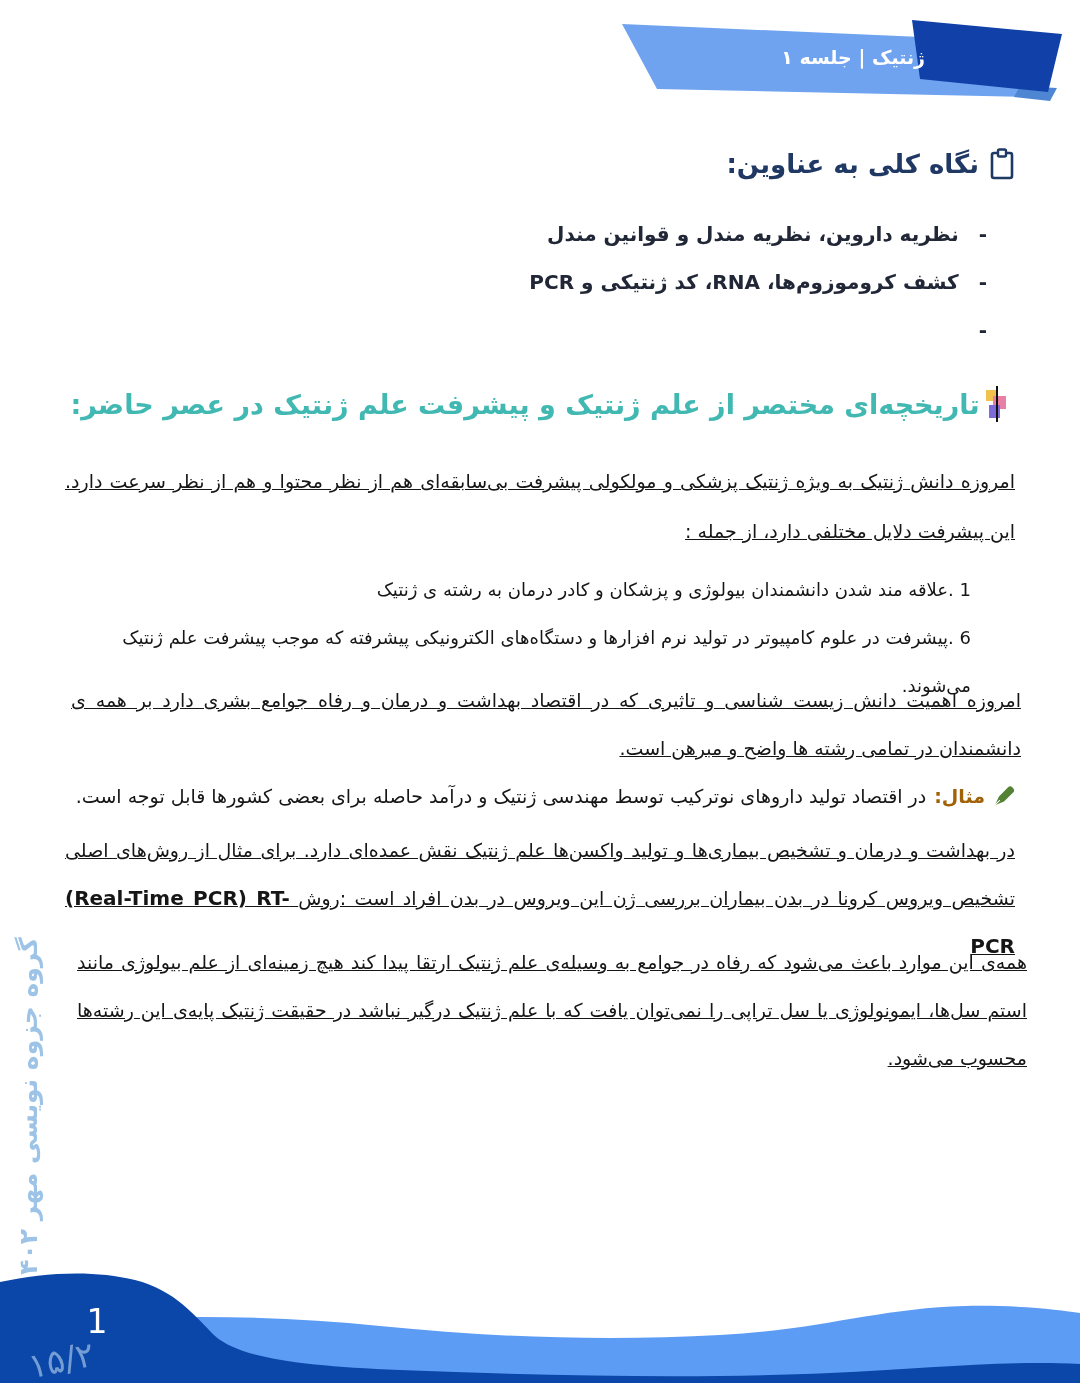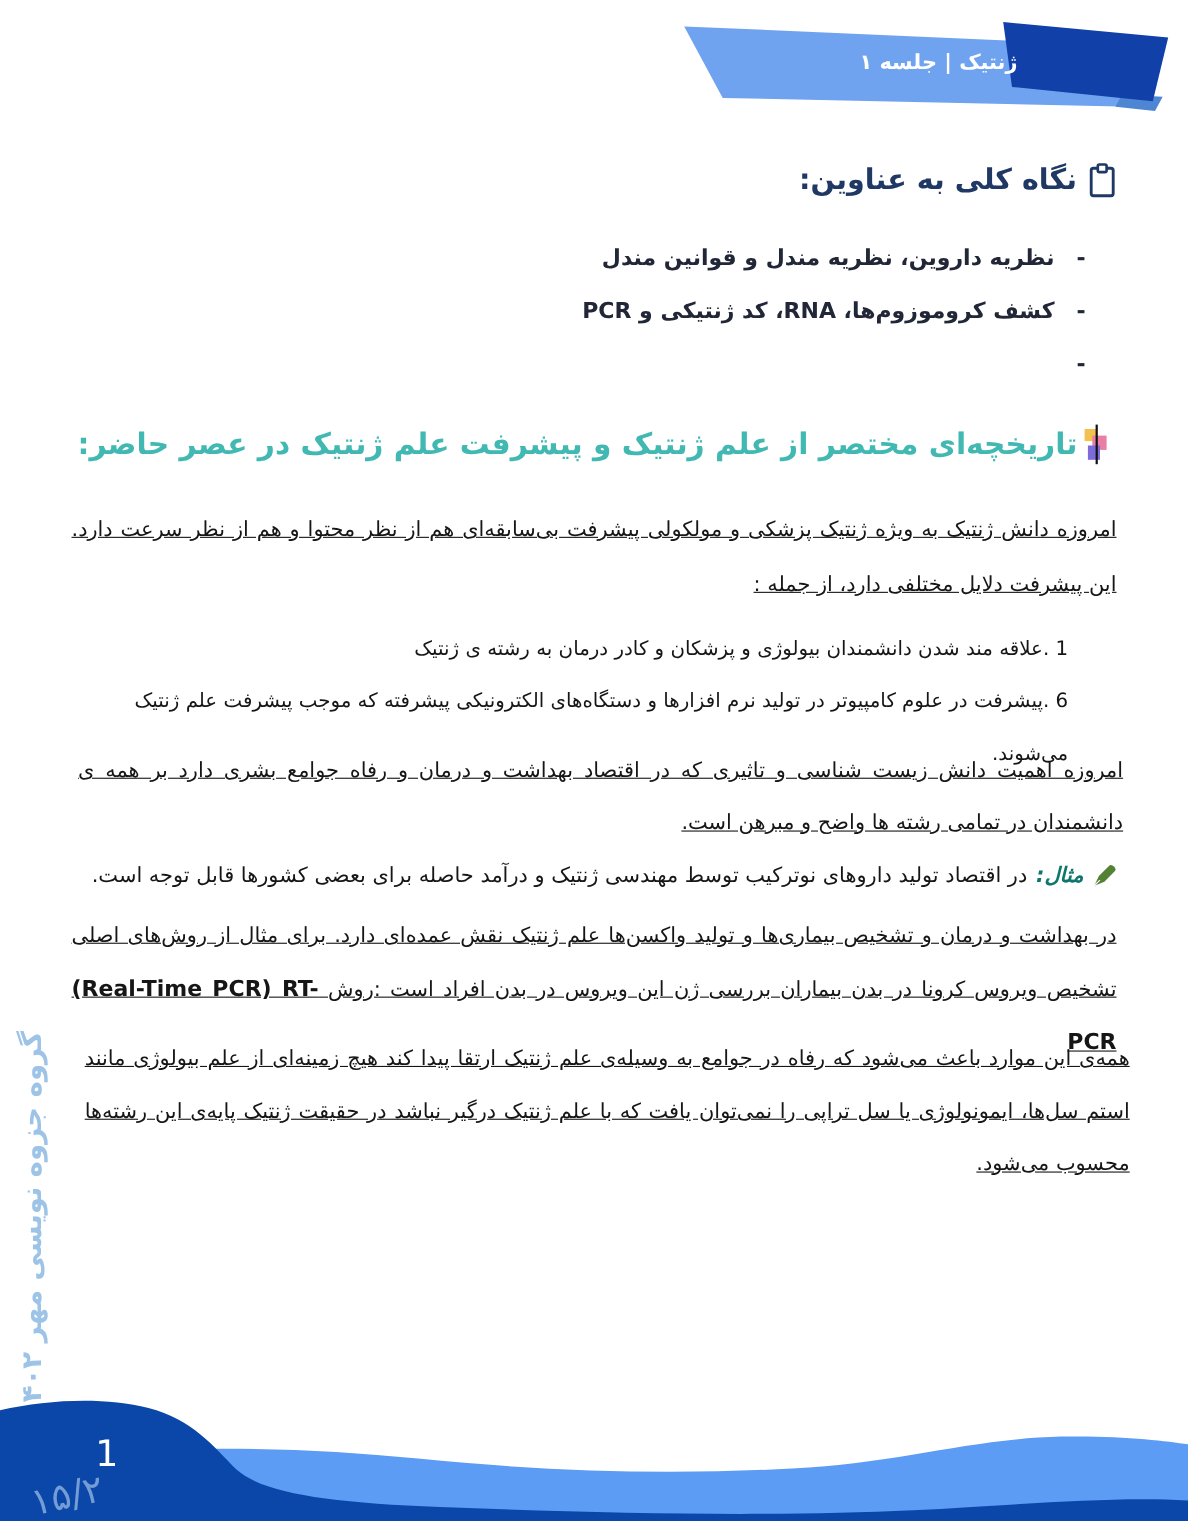--- a/index.html
+++ b/index.html
@@ -29,21 +29,21 @@
   #h2row .t{color:#41B8B2;font-size:27px;font-weight:bold;}
 
   
   .para{color:#161616;font-size:19px;line-height:50px;text-align:justify;text-decoration:underline;}
   #p1{top:456px;}
   #numitems{top:566px;padding-right:44px;box-sizing:border-box;}
   .numline{color:#161616;font-size:18px;line-height:48px;text-align:right;}
   #p2{top:670px;line-height:48px;}
   #example{top:776px;display:flex;align-items:center;gap:8px;justify-content:flex-start;
     font-size:19px;color:#161616;line-height:40px;}
-  #example .lbl{color:#0f766e;font-weight:bold;font-style:italic;}
+  #example .lbl{color:#a16207;font-weight:bold;}
   #p3{top:826px;line-height:48px;}
   .latin{direction:ltr;unicode-bidi:isolate;font-weight:bold;font-size:20px;}
   #p4{top:926px;line-height:48px;}
   #p5{top:1066px;line-height:48px;}
 
   
   .pin{position:relative;width:26px;height:36px;flex:0 0 auto;}
   .pin .sq{position:absolute;}
   .pin .needle{position:absolute;left:12px;top:0;width:2px;height:36px;background:#111;}
 

